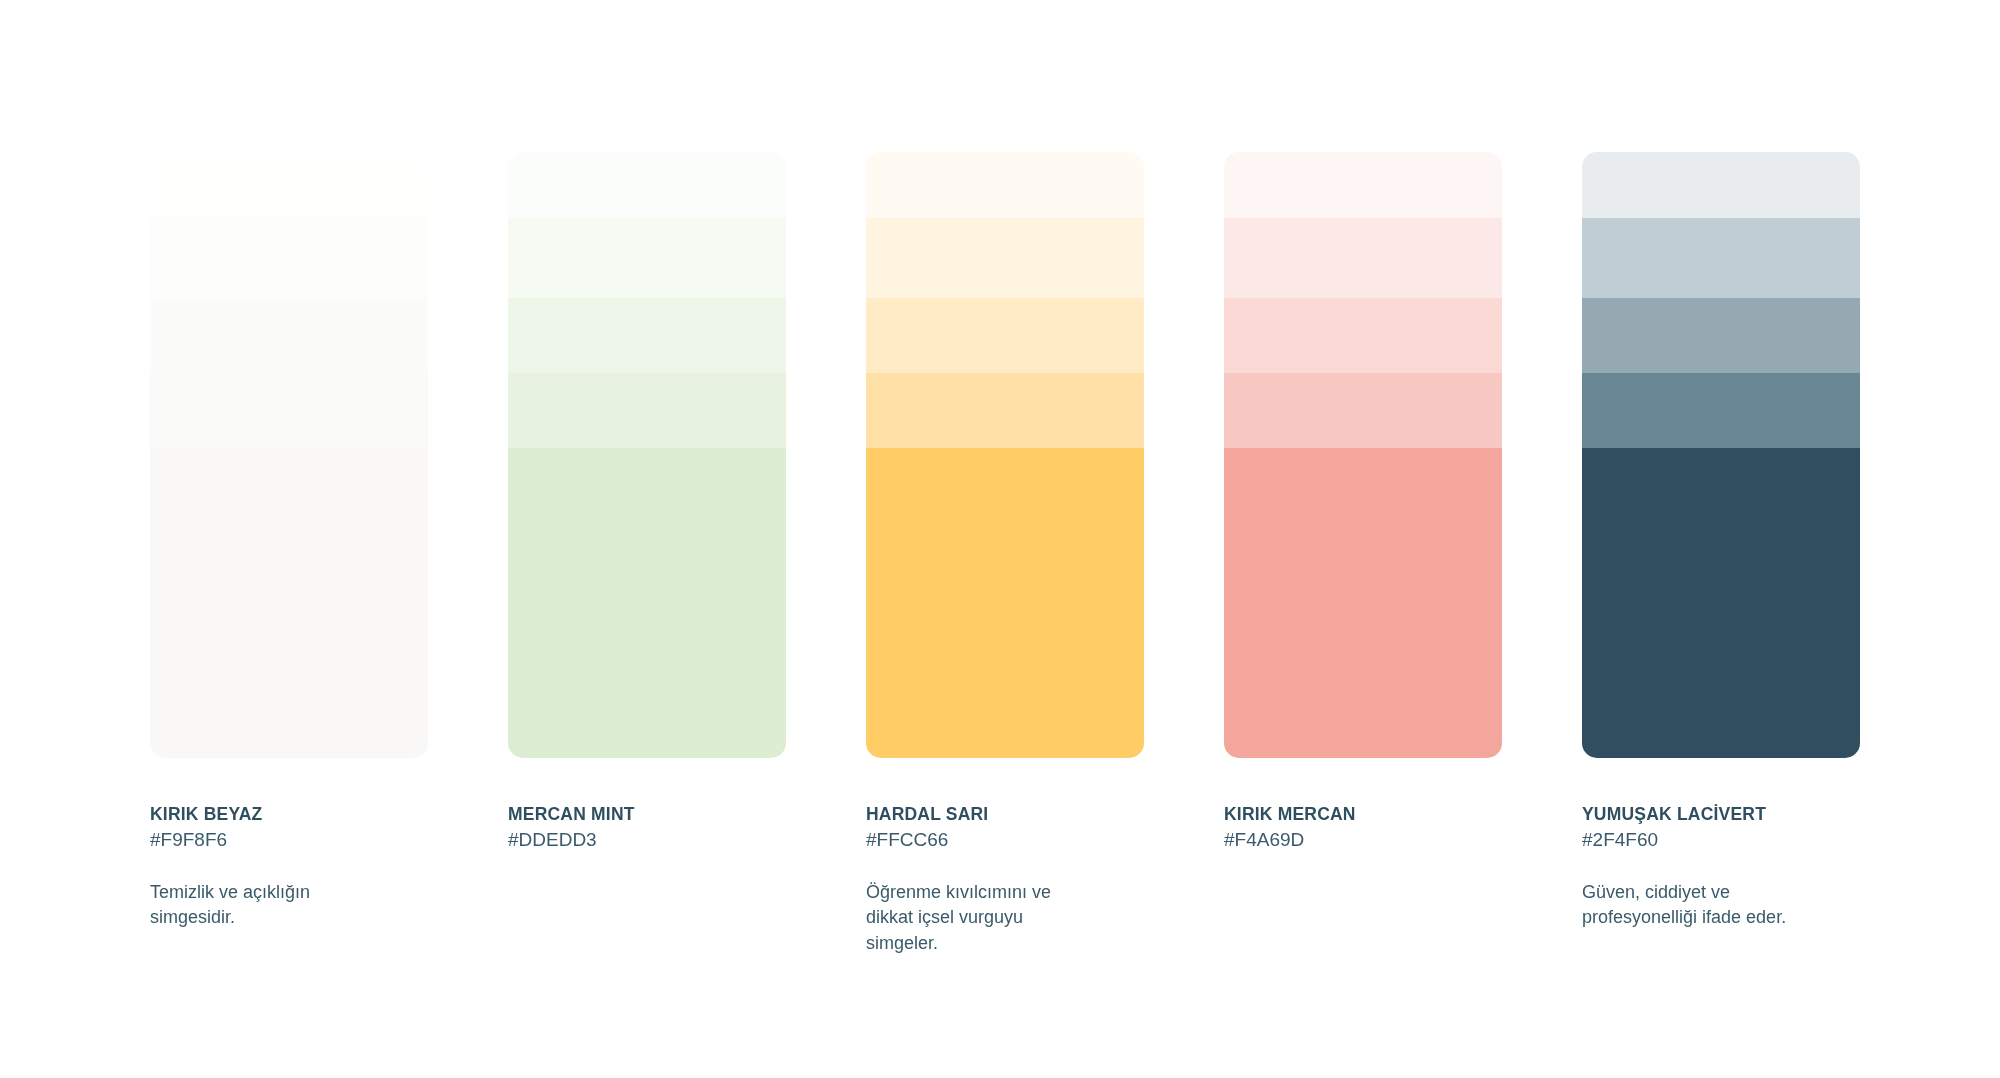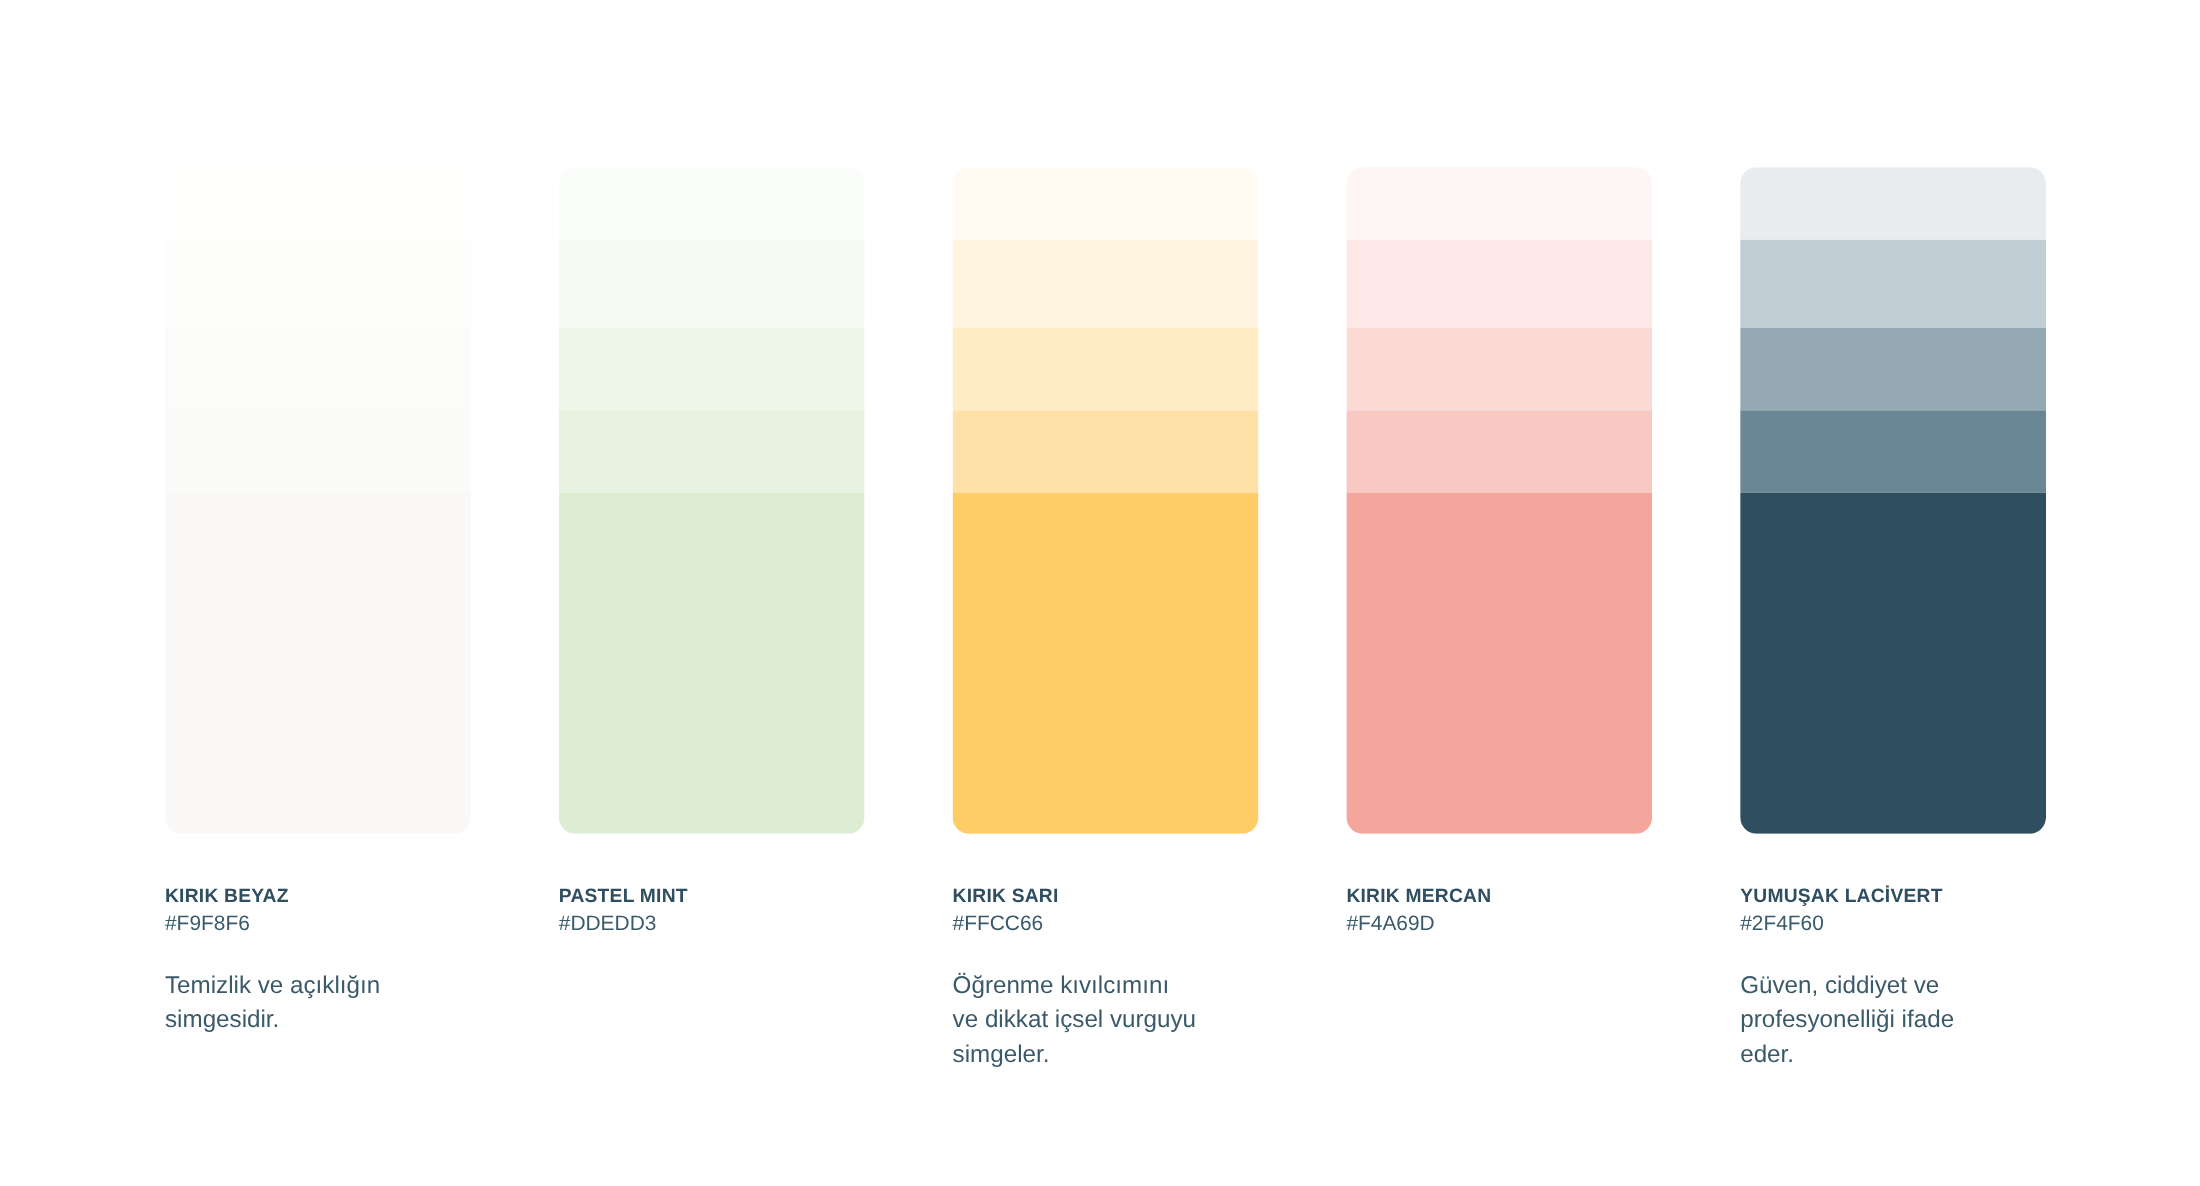--- a/index.html
+++ b/index.html
@@ -61,21 +61,21 @@
 
   .swatch-hex {
     font-size: 19px;
     font-weight: 400;
     color: #3A5A6B;
     line-height: 1.3;
     margin: 2px 0 0 0;
   }
 
   .swatch-desc {
-    font-size: 22px;
+    font-size: 18px;
     font-weight: 400;
     color: #3A5A6B;
     line-height: 1.42;
     margin: 27px 0 0 0;
     max-width: 225px;
   }
 </style>
 </head>
 <body>
 
@@ -98,35 +98,35 @@
 
   <div class="swatch-col">
     <div class="swatch-card">
       <div class="band band-1" style="background:#FBFDFA;"></div>
       <div class="band band-2" style="background:#F5FAF2;"></div>
       <div class="band band-3" style="background:#EEF6E9;"></div>
       <div class="band band-4" style="background:#E7F2E0;"></div>
       <div class="band band-5" style="background:#DDEDD3;"></div>
     </div>
     <div class="meta">
-      <p class="swatch-name">PASTEL MINT</p>
+      <p class="swatch-name">MERCAN MINT</p>
       <p class="swatch-hex">#DDEDD3</p>
     </div>
   </div>
 
   <div class="swatch-col">
     <div class="swatch-card">
       <div class="band band-1" style="background:#FFFBF3;"></div>
       <div class="band band-2" style="background:#FFF4DF;"></div>
       <div class="band band-3" style="background:#FFEBC4;"></div>
       <div class="band band-4" style="background:#FFE1A8;"></div>
       <div class="band band-5" style="background:#FFCC66;"></div>
     </div>
     <div class="meta">
-      <p class="swatch-name">KIRIK SARI</p>
+      <p class="swatch-name">HARDAL SARI</p>
       <p class="swatch-hex">#FFCC66</p>
       <p class="swatch-desc">Öğrenme kıvılcımını ve dikkat içsel vurguyu simgeler.</p>
     </div>
   </div>
 
   <div class="swatch-col">
     <div class="swatch-card">
       <div class="band band-1" style="background:#FEF6F5;"></div>
       <div class="band band-2" style="background:#FCE9E7;"></div>
       <div class="band band-3" style="background:#FBD9D5;"></div>

